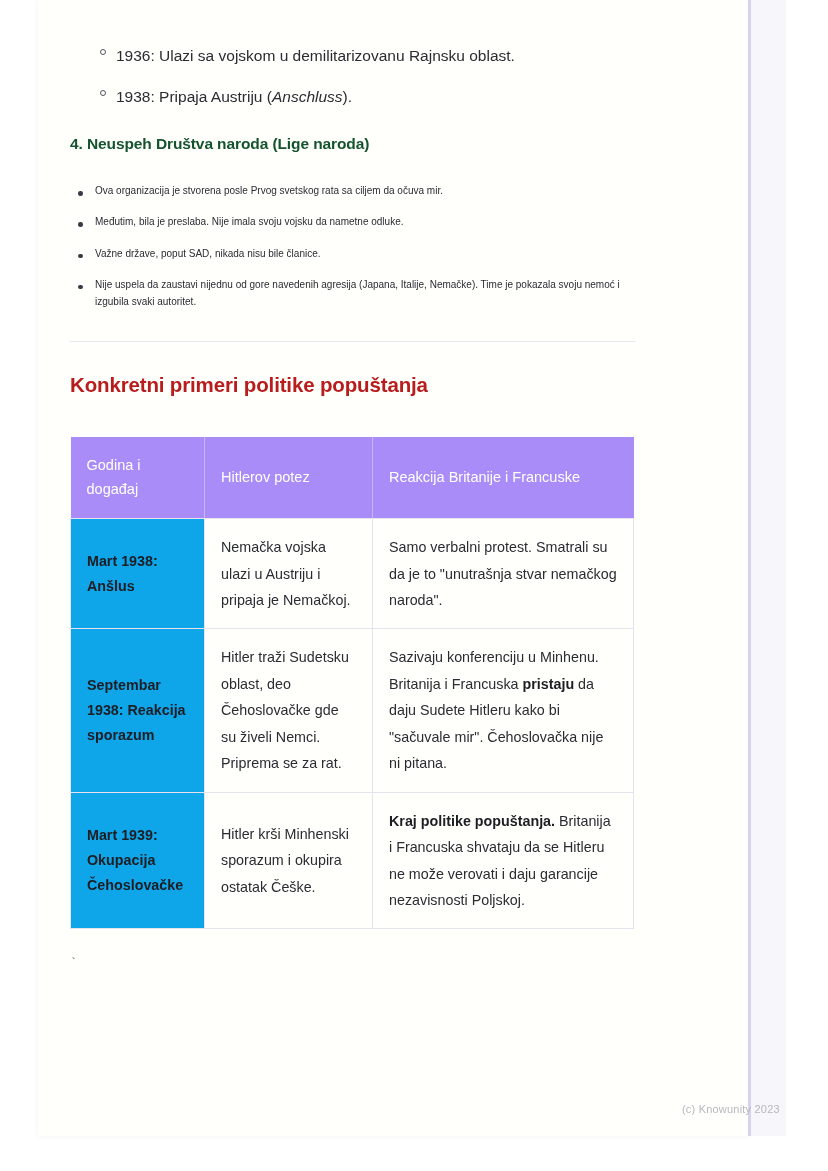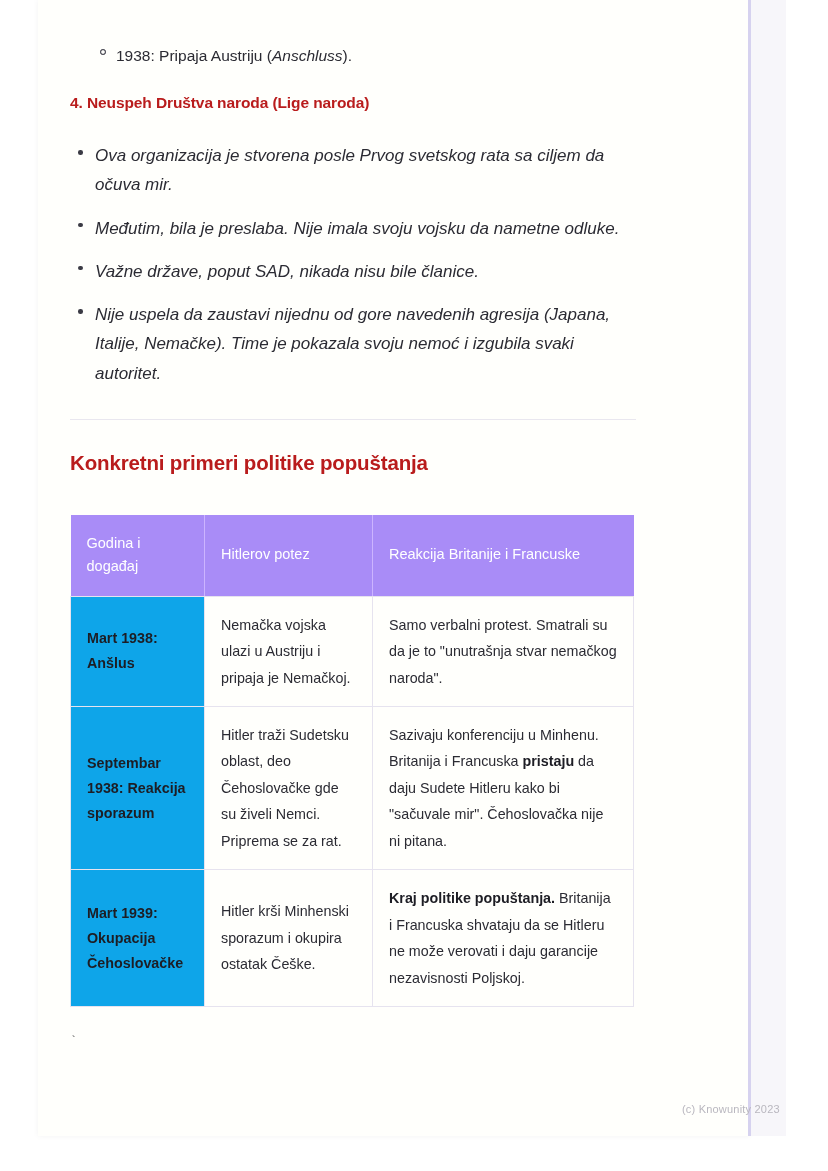--- a/index.html
+++ b/index.html
@@ -68,33 +68,32 @@
     width: 6px;
     height: 6px;
     border: 1.3px solid #55555e;
     border-radius: 50%;
     box-sizing: border-box;
   }
 
   .section-head {
     font-size: 15.5px;
     font-weight: bold;
-    color: #b91c1c;
+    color: #14532d;
     letter-spacing: -0.1px;
     margin: 0;
   }
 
   .bullet-item {
     position: relative;
     padding-left: 25px;
-    font-size: 17px;
+    font-size: 10px;
     line-height: 1.72;
     color: #2b2b33;
     margin-bottom: 14px;
-    font-style: italic;
   }
   .bullet-item .marker {
     position: absolute;
     left: 8px;
     top: 9px;
     width: 4.5px;
     height: 4.5px;
     background: #3a3a44;
     border-radius: 50%;
   }
@@ -180,20 +179,21 @@
 
 <div id="page-sheet"></div>
 <div id="page-right-gutter"></div>
 <div id="page-edge-line"></div>
 
 <div id="content">
 
   <ul class="list-block" style="margin-top:43px;">
     <li class="sub-item">
       <span class="marker"></span>
+      <span>1936: Ulazi sa vojskom u demilitarizovanu Rajnsku oblast.</span>
     </li>
     <li class="sub-item" style="margin-bottom:26px;">
       <span class="marker"></span>
       <span>1938: Pripaja Austriju (</span><i>Anschluss</i><span>).</span>
     </li>
   </ul>
 
   <h3 class="section-head">4. Neuspeh Društva naroda (Lige naroda)</h3>
 
   <ul class="list-block" style="margin-top:29px;">

